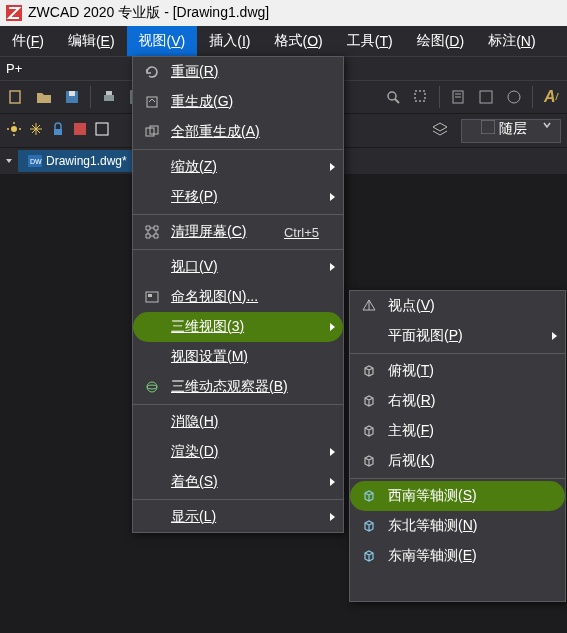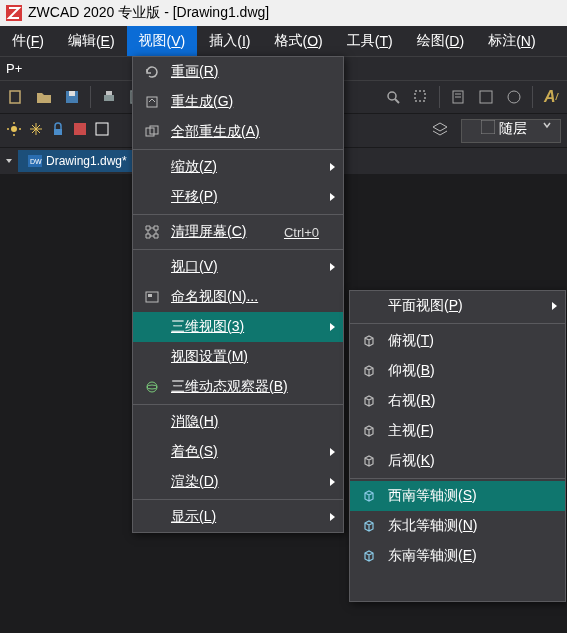--- a/index.html
+++ b/index.html
@@ -16,21 +16,21 @@
 .toolbar1 .divider { width: 1px; height: 22px; background: #4a4a4e; }
 .toolbar2 { height: 34px; background: #2a2a2e; border-bottom: 1px solid #1a1a1c; display: flex; align-items: center; padding: 0 6px; gap: 6px; }
 .layer-combo { background: #3a3a3e; border: 1px solid #555; height: 24px; display: flex; padding: 0 8px 0 4px; min-width: 100px; color: #fff; }
 .layer-combo svg { margin-left: auto; }
 .doc-tabs { height: 26px; background: #2a2a2e; display: flex; align-items: center; padding-left: 4px; }
 .doc-tab { background: #1c4f7a; color: #fff; height: 22px; display: flex; align-items: center; padding: 0 10px; font-family: monospace; font-size: 12px; }
 .canvas { position: absolute; left: 0; right: 0; top: 174px; bottom: 0; background: #1c1c1e; }
 
 .dropdown { position: absolute; background: #3a3a3e; border: 1px solid #5a5a5e; box-shadow: 2px 2px 8px rgba(0,0,0,0.6); color: #fff; font-size: 14px; }
 .dropdown .ditem { height: 30px; display: flex; align-items: center; padding: 0 24px 0 8px; cursor: pointer; position: relative; }
-.dropdown .ditem.highlighted { background: #0f766e; }
+.dropdown .ditem.highlighted { background: #4d7c0f; border-radius: 15px; }
 .dropdown .dicon { width: 22px; display: flex; justify-content: center; margin-right: 8px; flex-shrink: 0; }
 .dropdown .dlabel .mnemonic { text-decoration: underline; }
 .dropdown .dsep { height: 1px; background: #5a5a5e; margin: 2px 0; }
 .dropdown .arrow { position: absolute; right: 8px; top: 50%; transform: translateY(-50%); width: 0; height: 0; border-top: 4px solid transparent; border-bottom: 4px solid transparent; border-left: 5px solid #fff; }
 .dropdown .shortcut { margin-left: auto; padding-left: 20px; color: #ddd; font-size: 13px; }
 .menu1 { left: 132px; top: 56px; width: 212px; text-decoration: underline; }
 .menu2 { left: 349px; top: 290px; width: 217px; }
 </style>
 </head>
 <body>
@@ -220,21 +220,21 @@
     </div>
     <div class="dsep"></div>
     <div class="ditem">
       <span class="dicon">
         <svg width="16" height="16">
           <path d="M2 2 L6 2 L6 6 L2 6 Z M10 2 L14 2 L14 6 L10 6 Z M2 10 L6 10 L6 14 L2 14 Z M10 10 L14 10 L14 14 L10 14 Z" fill="none" stroke="#bbb"></path>
           <path d="M6 4 L10 4 M6 12 L10 12 M4 6 L4 10 M12 6 L12 10" stroke="#bbb"></path>
         </svg>
       </span>
       <span class="dlabel">清理屏幕(<span class="mnemonic">C</span>)</span>
-      <span class="shortcut">Ctrl+0</span>
+      <span class="shortcut">Ctrl+5</span>
     </div>
     <div class="dsep"></div>
     <div class="ditem">
       <span class="dicon"></span>
       <span class="dlabel">视口(<span class="mnemonic">V</span>)</span>
       <span class="arrow"></span>
     </div>
     <div class="ditem">
       <span class="dicon">
         <svg width="16" height="16">
@@ -262,81 +262,81 @@
       </span>
       <span class="dlabel">三维动态观察器(<span class="mnemonic">B</span>)</span>
     </div>
     <div class="dsep"></div>
     <div class="ditem">
       <span class="dicon"></span>
       <span class="dlabel">消隐(<span class="mnemonic">H</span>)</span>
     </div>
     <div class="ditem">
       <span class="dicon"></span>
+      <span class="dlabel">渲染(<span class="mnemonic">D</span>)</span>
+      <span class="arrow"></span>
+    </div>
+    <div class="ditem">
+      <span class="dicon"></span>
       <span class="dlabel">着色(<span class="mnemonic">S</span>)</span>
       <span class="arrow"></span>
     </div>
-    <div class="ditem">
-      <span class="dicon"></span>
-      <span class="dlabel">渲染(<span class="mnemonic">D</span>)</span>
-      <span class="arrow"></span>
-    </div>
     <div class="dsep"></div>
     <div class="ditem">
       <span class="dicon"></span>
       <span class="dlabel">显示(<span class="mnemonic">L</span>)</span>
       <span class="arrow"></span>
     </div>
   </div>
 
 <div class="dropdown menu2" id="menu2">
     <div class="ditem">
+      <span class="dicon">
+        <svg width="16" height="16">
+          <path d="M2 12 L8 2 L14 12 Z M8 2 L8 12" fill="none" stroke="#bbb"></path>
+        </svg>
+      </span>
+      <span class="dlabel">视点(<span class="mnemonic">V</span>)</span>
+    </div>
+    <div class="ditem">
       <span class="dicon"></span>
       <span class="dlabel">平面视图(<span class="mnemonic">P</span>)</span>
       <span class="arrow"></span>
     </div>
     <div class="dsep"></div>
     <div class="ditem">
       <span class="dicon">
         <svg width="16" height="16">
           <path d="M4 5 L8 3 L12 5 L12 11 L8 13 L4 11 Z M4 5 L8 7 L12 5 M8 7 L8 13" fill="none" stroke="#bbb" stroke-width="1.2"></path>
         </svg>
       </span>
       <span class="dlabel">俯视(<span class="mnemonic">T</span>)</span>
     </div>
     <div class="ditem">
       <span class="dicon">
         <svg width="16" height="16">
           <path d="M4 5 L8 3 L12 5 L12 11 L8 13 L4 11 Z M4 5 L8 7 L12 5 M8 7 L8 13" fill="none" stroke="#bbb" stroke-width="1.2"></path>
         </svg>
       </span>
-      <span class="dlabel">仰视(<span class="mnemonic">B</span>)</span>
+      <span class="dlabel">右视(<span class="mnemonic">R</span>)</span>
     </div>
     <div class="ditem">
       <span class="dicon">
         <svg width="16" height="16">
           <path d="M4 5 L8 3 L12 5 L12 11 L8 13 L4 11 Z M4 5 L8 7 L12 5 M8 7 L8 13" fill="none" stroke="#bbb" stroke-width="1.2"></path>
         </svg>
       </span>
-      <span class="dlabel">右视(<span class="mnemonic">R</span>)</span>
+      <span class="dlabel">主视(<span class="mnemonic">F</span>)</span>
     </div>
     <div class="ditem">
       <span class="dicon">
         <svg width="16" height="16">
           <path d="M4 5 L8 3 L12 5 L12 11 L8 13 L4 11 Z M4 5 L8 7 L12 5 M8 7 L8 13" fill="none" stroke="#bbb" stroke-width="1.2"></path>
         </svg>
       </span>
-      <span class="dlabel">主视(<span class="mnemonic">F</span>)</span>
-    </div>
-    <div class="ditem">
-      <span class="dicon">
-        <svg width="16" height="16">
-          <path d="M4 5 L8 3 L12 5 L12 11 L8 13 L4 11 Z M4 5 L8 7 L12 5 M8 7 L8 13" fill="none" stroke="#bbb" stroke-width="1.2"></path>
-        </svg>
-      </span>
       <span class="dlabel">后视(<span class="mnemonic">K</span>)</span>
     </div>
     <div class="dsep"></div>
     <div class="ditem highlighted">
       <span class="dicon">
         <svg width="16" height="16">
           <path d="M4 5 L8 3 L12 5 L12 11 L8 13 L4 11 Z M4 5 L8 7 L12 5 M8 7 L8 13" fill="none" stroke="#8ac9e6" stroke-width="1.2"></path>
         </svg>
       </span>
       <span class="dlabel">西南等轴测(<span class="mnemonic">S</span>)</span>

